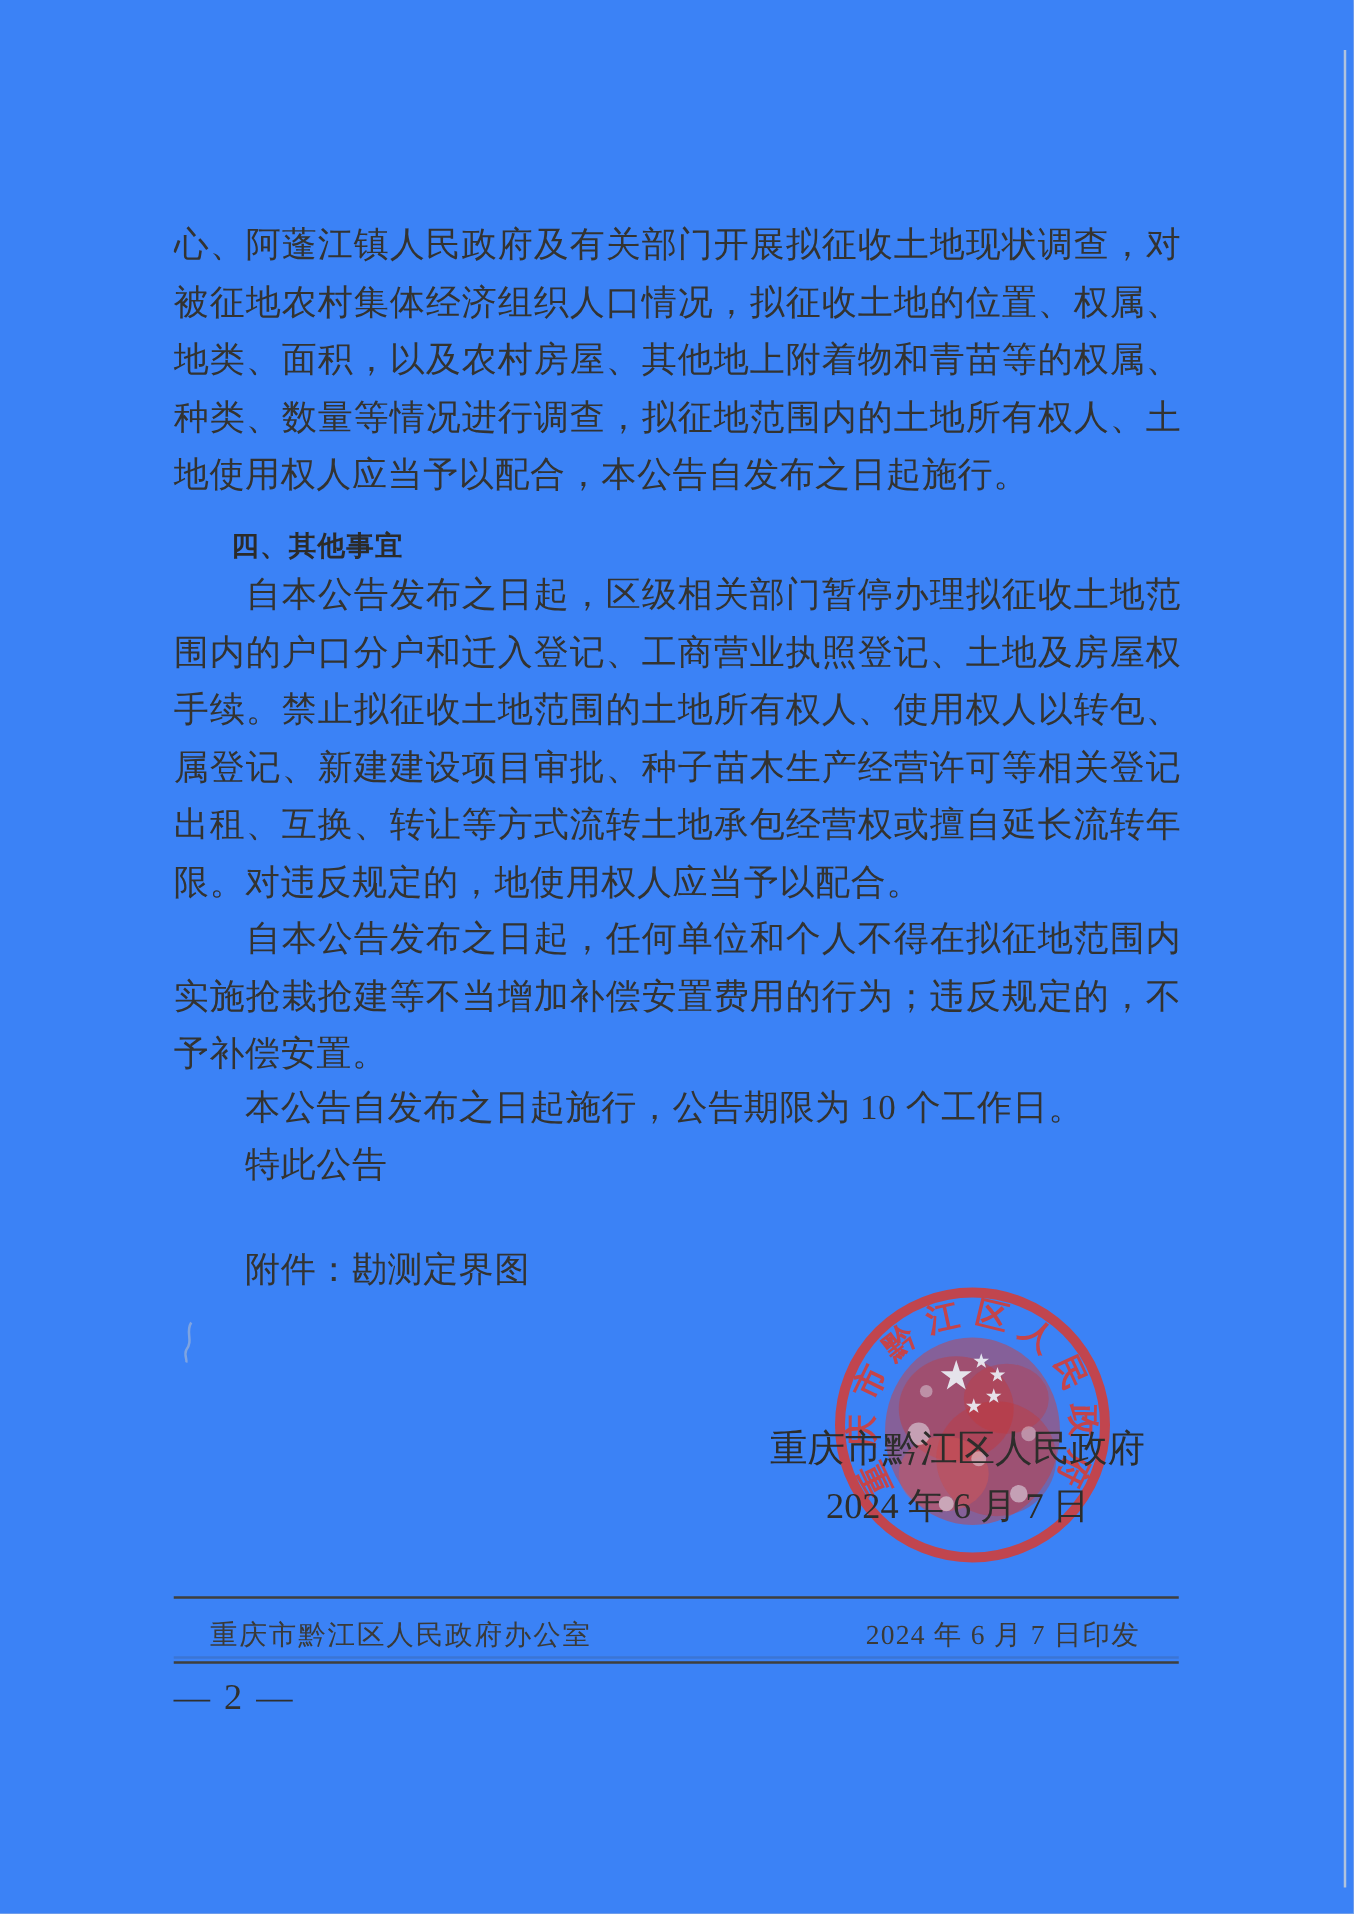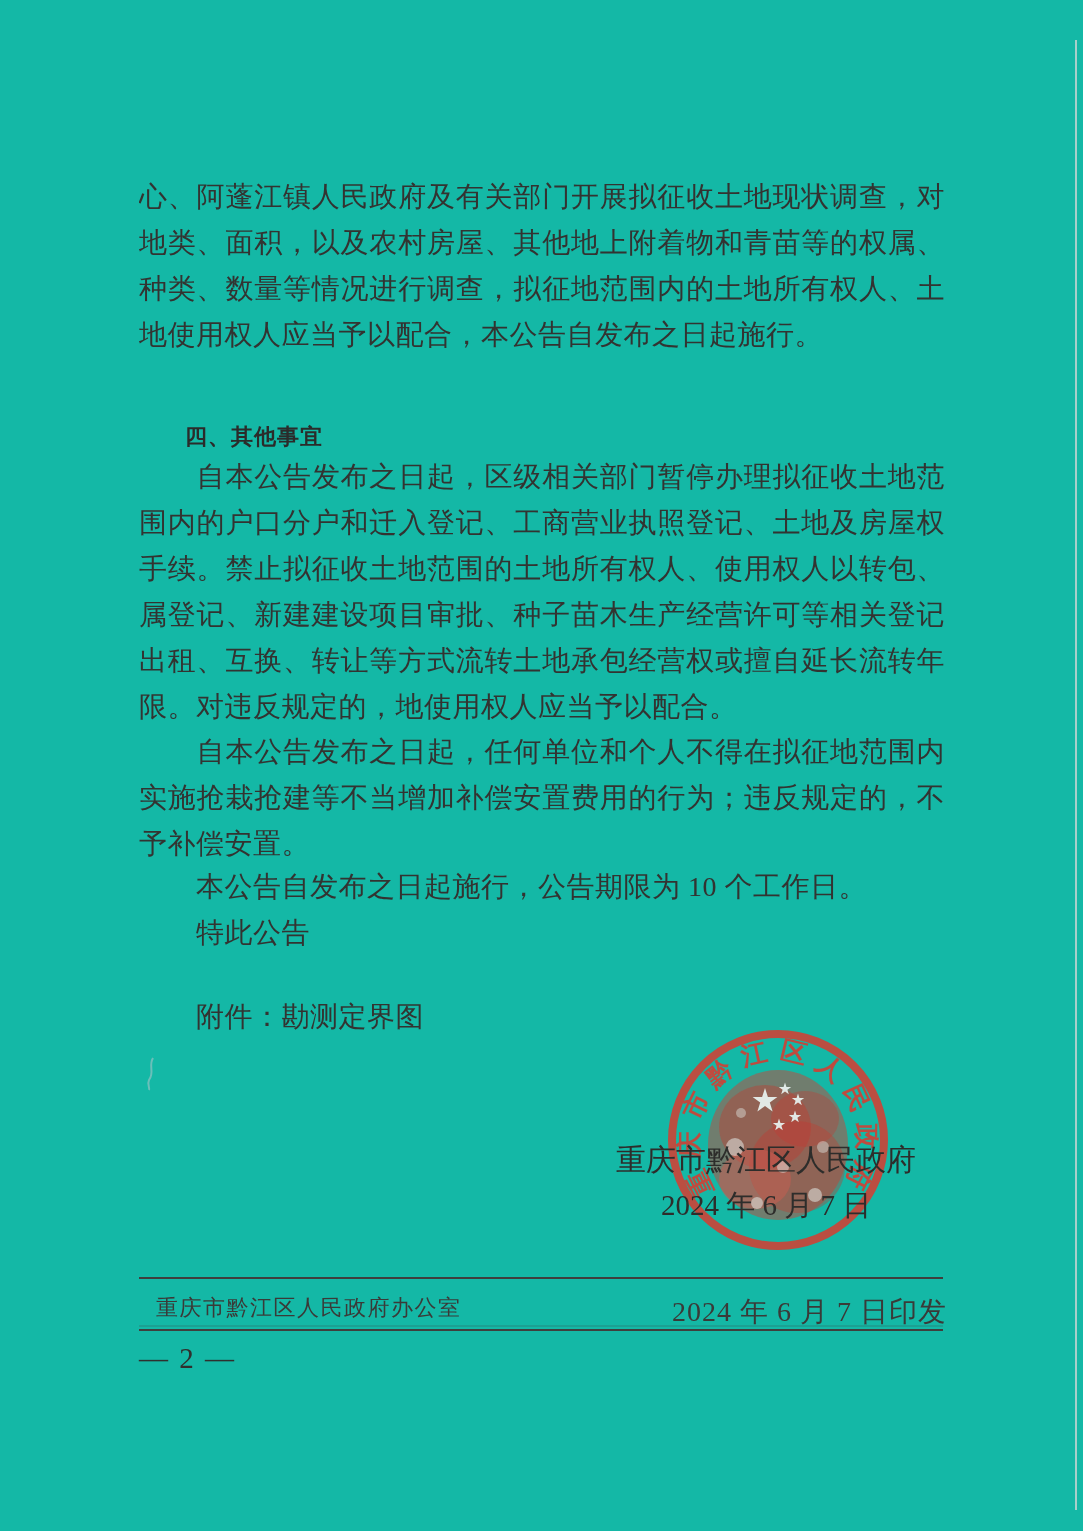--- a/index.html
+++ b/index.html
@@ -1,19 +1,19 @@
 <!DOCTYPE html>
 <html><head>
 <meta charset="utf-8">
 <style>
   html,body{margin:0;padding:0;}
   body{background:#e8e8e6;font-family:"Liberation Serif","DejaVu Serif",serif;}
   .page{
     position:relative;width:1083px;height:1531px;margin:0 auto;
-    background:#14b8a6;overflow:hidden;
+    background:#3b82f6;overflow:hidden;
     box-shadow:0 0 6px rgba(0,0,0,.15);
   }
   
   .para{position:absolute;left:139px;width:806px;color:#333331;
         font-size:28px;line-height:46px;letter-spacing:.5px;}
   .para .line{width:100%;white-space:nowrap;}
   .para .line.just{white-space:normal;text-align:justify;text-align-last:justify;
                    text-justify:inter-character;overflow:hidden;height:46px;}
   .pb-0{top:174px;}
   .pb-1{top:414px;font-family:"Liberation Sans","DejaVu Sans",sans-serif;
@@ -31,39 +31,40 @@
         font-size:26px;font-weight:bold;letter-spacing:10px;}
   
   .sig-issuer{position:absolute;left:616px;top:1143px;width:300px;z-index:2;
         font-size:30px;line-height:34px;color:#2d2d2b;white-space:nowrap;}
   .sig-date{position:absolute;left:616px;top:1189px;width:300px;z-index:2;
         font-size:29px;line-height:33px;color:#2d2d2b;text-align:center;white-space:nowrap;}
   
   .foot-rule{position:absolute;left:139px;width:804px;height:2px;background:#3f3f3d;}
   .fr-top{top:1277px;}
   .fr-bottom{top:1329px;box-shadow:0 -4px 0 rgba(63,63,61,.18);}
-  .foot-office{position:absolute;left:156px;top:1293px;font-size:22px;
+  .foot-office{position:absolute;left:168px;top:1293px;font-size:22px;
         letter-spacing:1.5px;color:#3a3a38;white-space:nowrap;}
-  .foot-print{position:absolute;left:672px;top:1293px;width:240px;font-size:28px;
+  .foot-print{position:absolute;left:672px;top:1293px;width:240px;font-size:22px;
         letter-spacing:1px;color:#3a3a38;white-space:nowrap;text-align:right;}
   .page-num{position:absolute;left:139px;top:1342px;font-size:29px;
         color:#30302e;letter-spacing:2px;white-space:nowrap;}
   
   .scan-edge{position:absolute;left:1075px;top:40px;width:2px;height:1470px;
         background:#d8d8d5;opacity:.75;}
   .scan-mark{position:absolute;left:145px;top:1056px;opacity:.5;}
 </style>
 </head>
 <body>
 
 <div class="page">
 
   <div id="body-text">
       <div class="para pb-0">
         <div class="line just">心、阿蓬江镇人民政府及有关部门开展拟征收土地现状调查，对</div>
+        <div class="line just">被征地农村集体经济组织人口情况，拟征收土地的位置、权属、</div>
         <div class="line just">地类、面积，以及农村房屋、其他地上附着物和青苗等的权属、</div>
         <div class="line just">种类、数量等情况进行调查，拟征地范围内的土地所有权人、土</div>
         <div class="line">地使用权人应当予以配合，本公告自发布之日起施行。</div>
       </div>
       <div class="para pb-1">
         <div class="line">　　四、其他事宜</div>
       </div>
       <div class="para pb-2">
         <div class="line just">　　自本公告发布之日起，区级相关部门暂停办理拟征收土地范</div>
         <div class="line just">围内的户口分户和迁入登记、工商营业执照登记、土地及房屋权</div>

